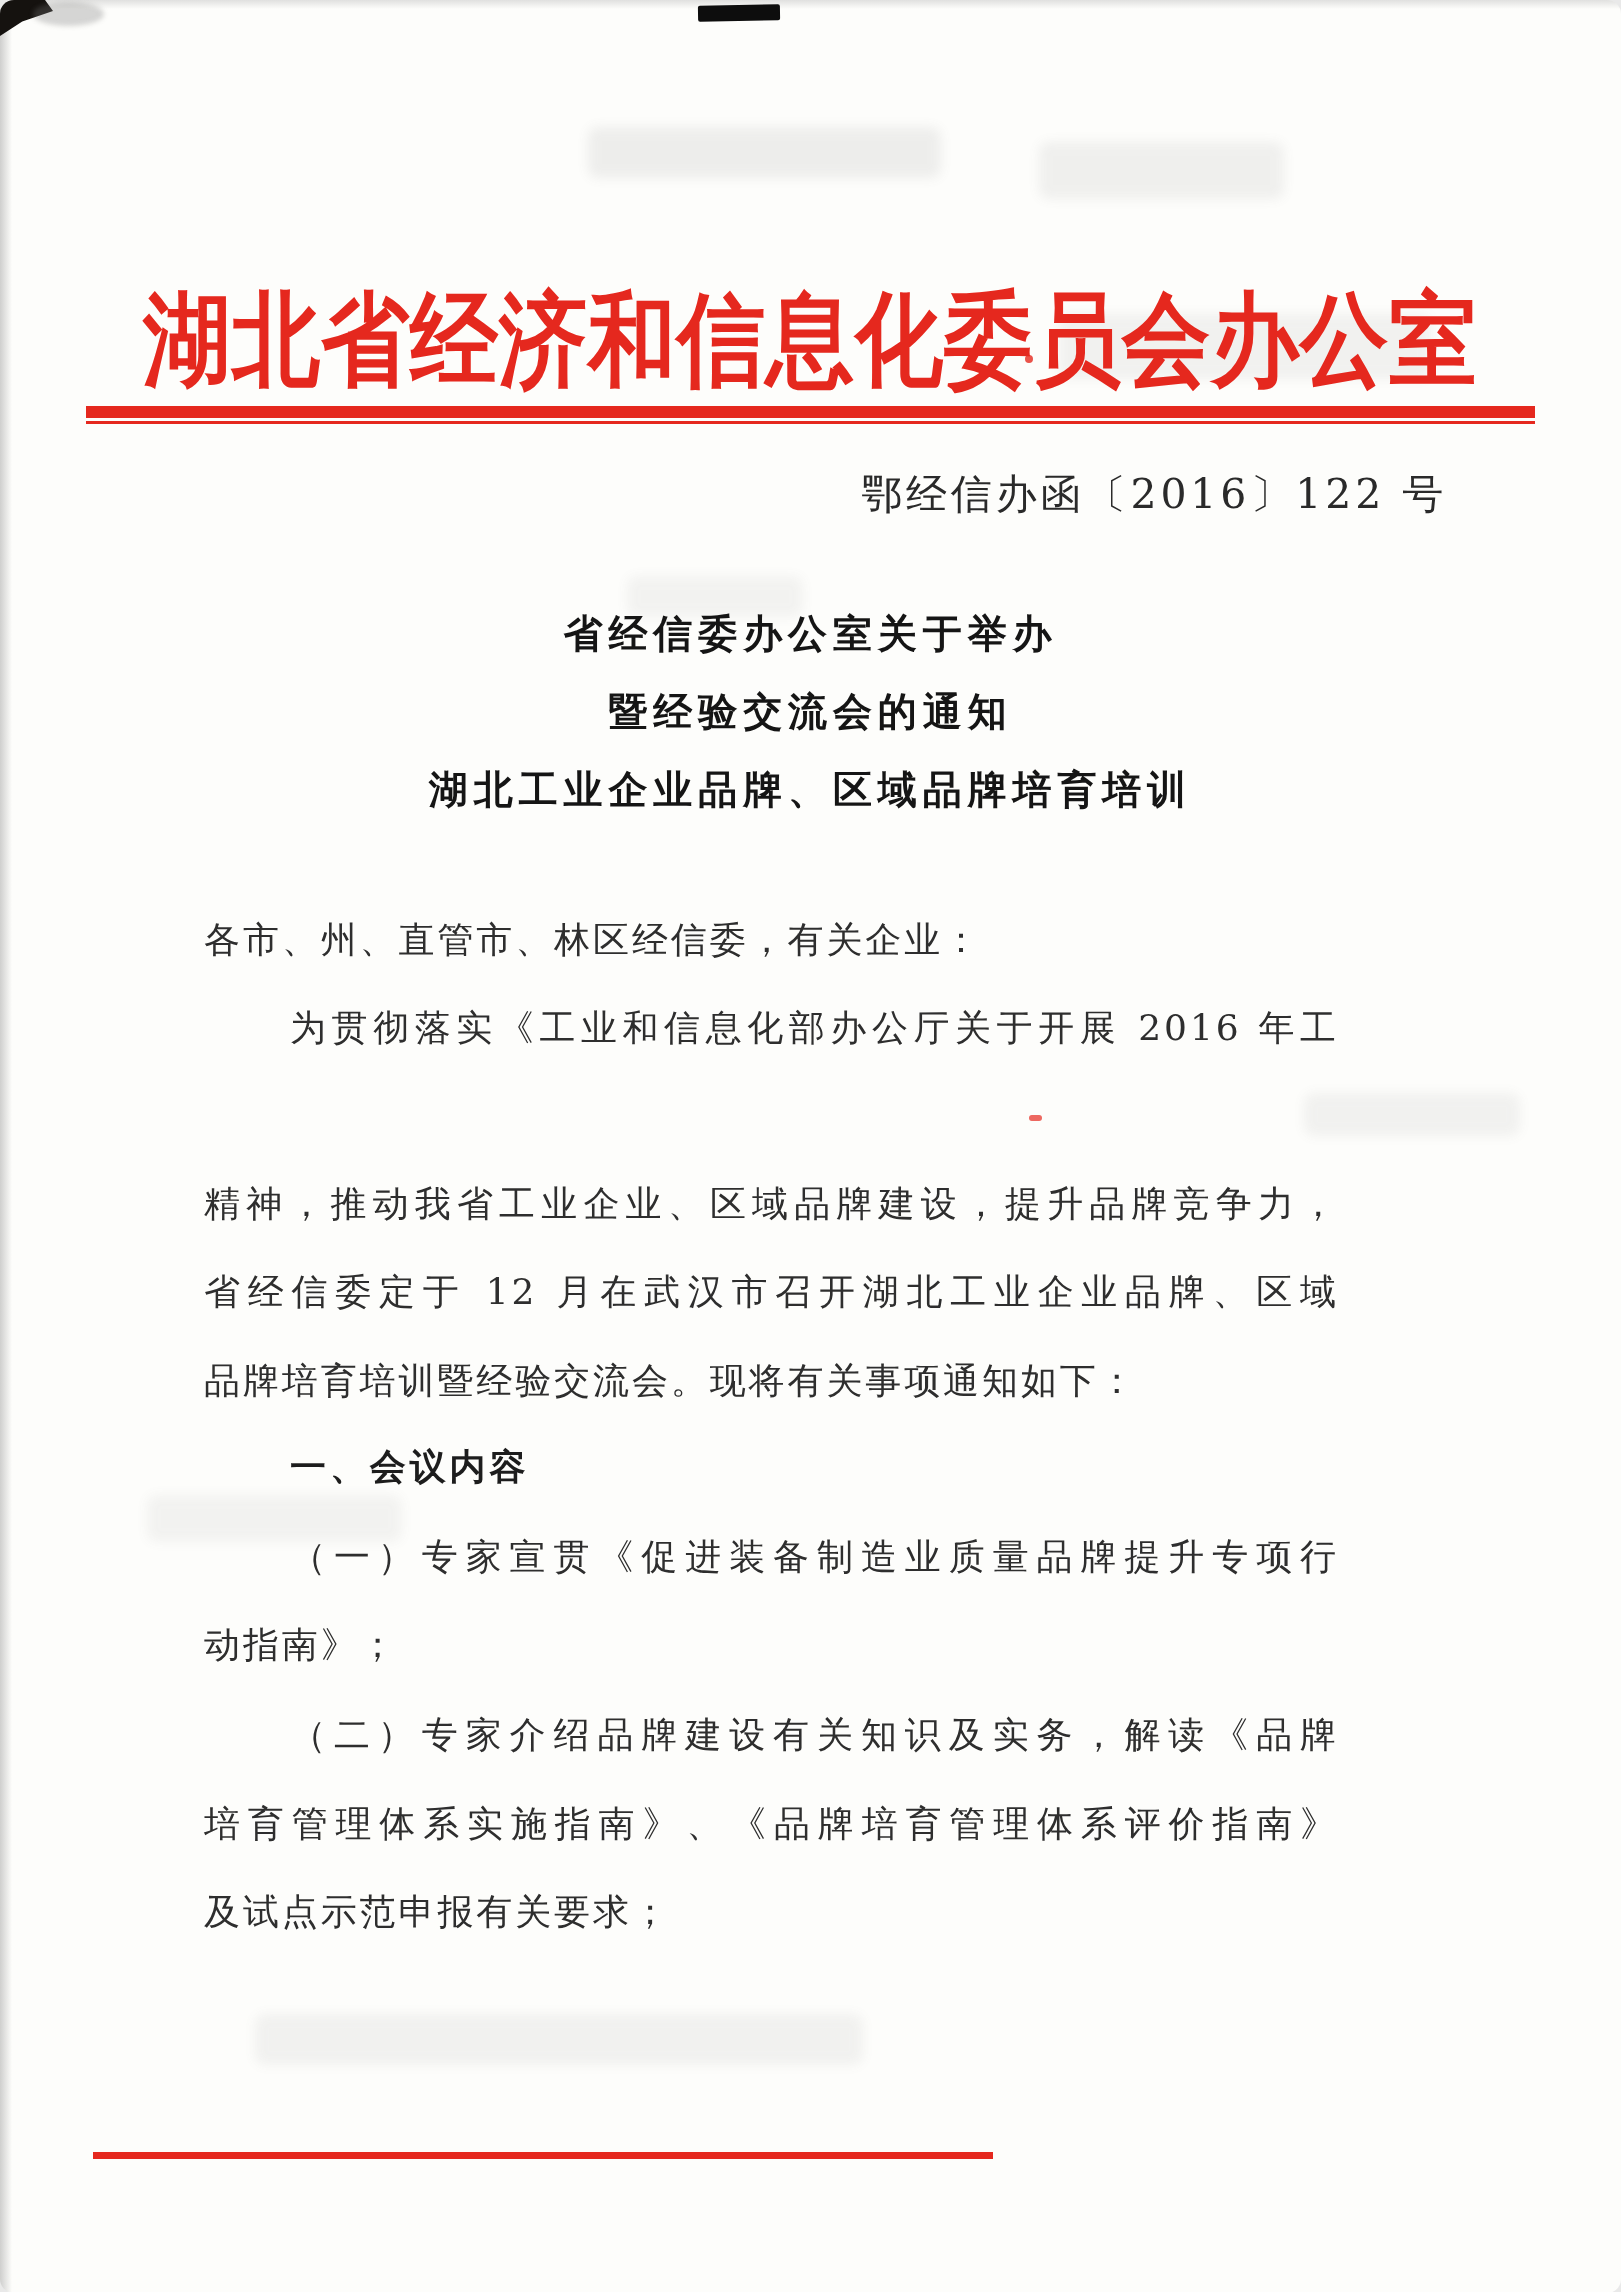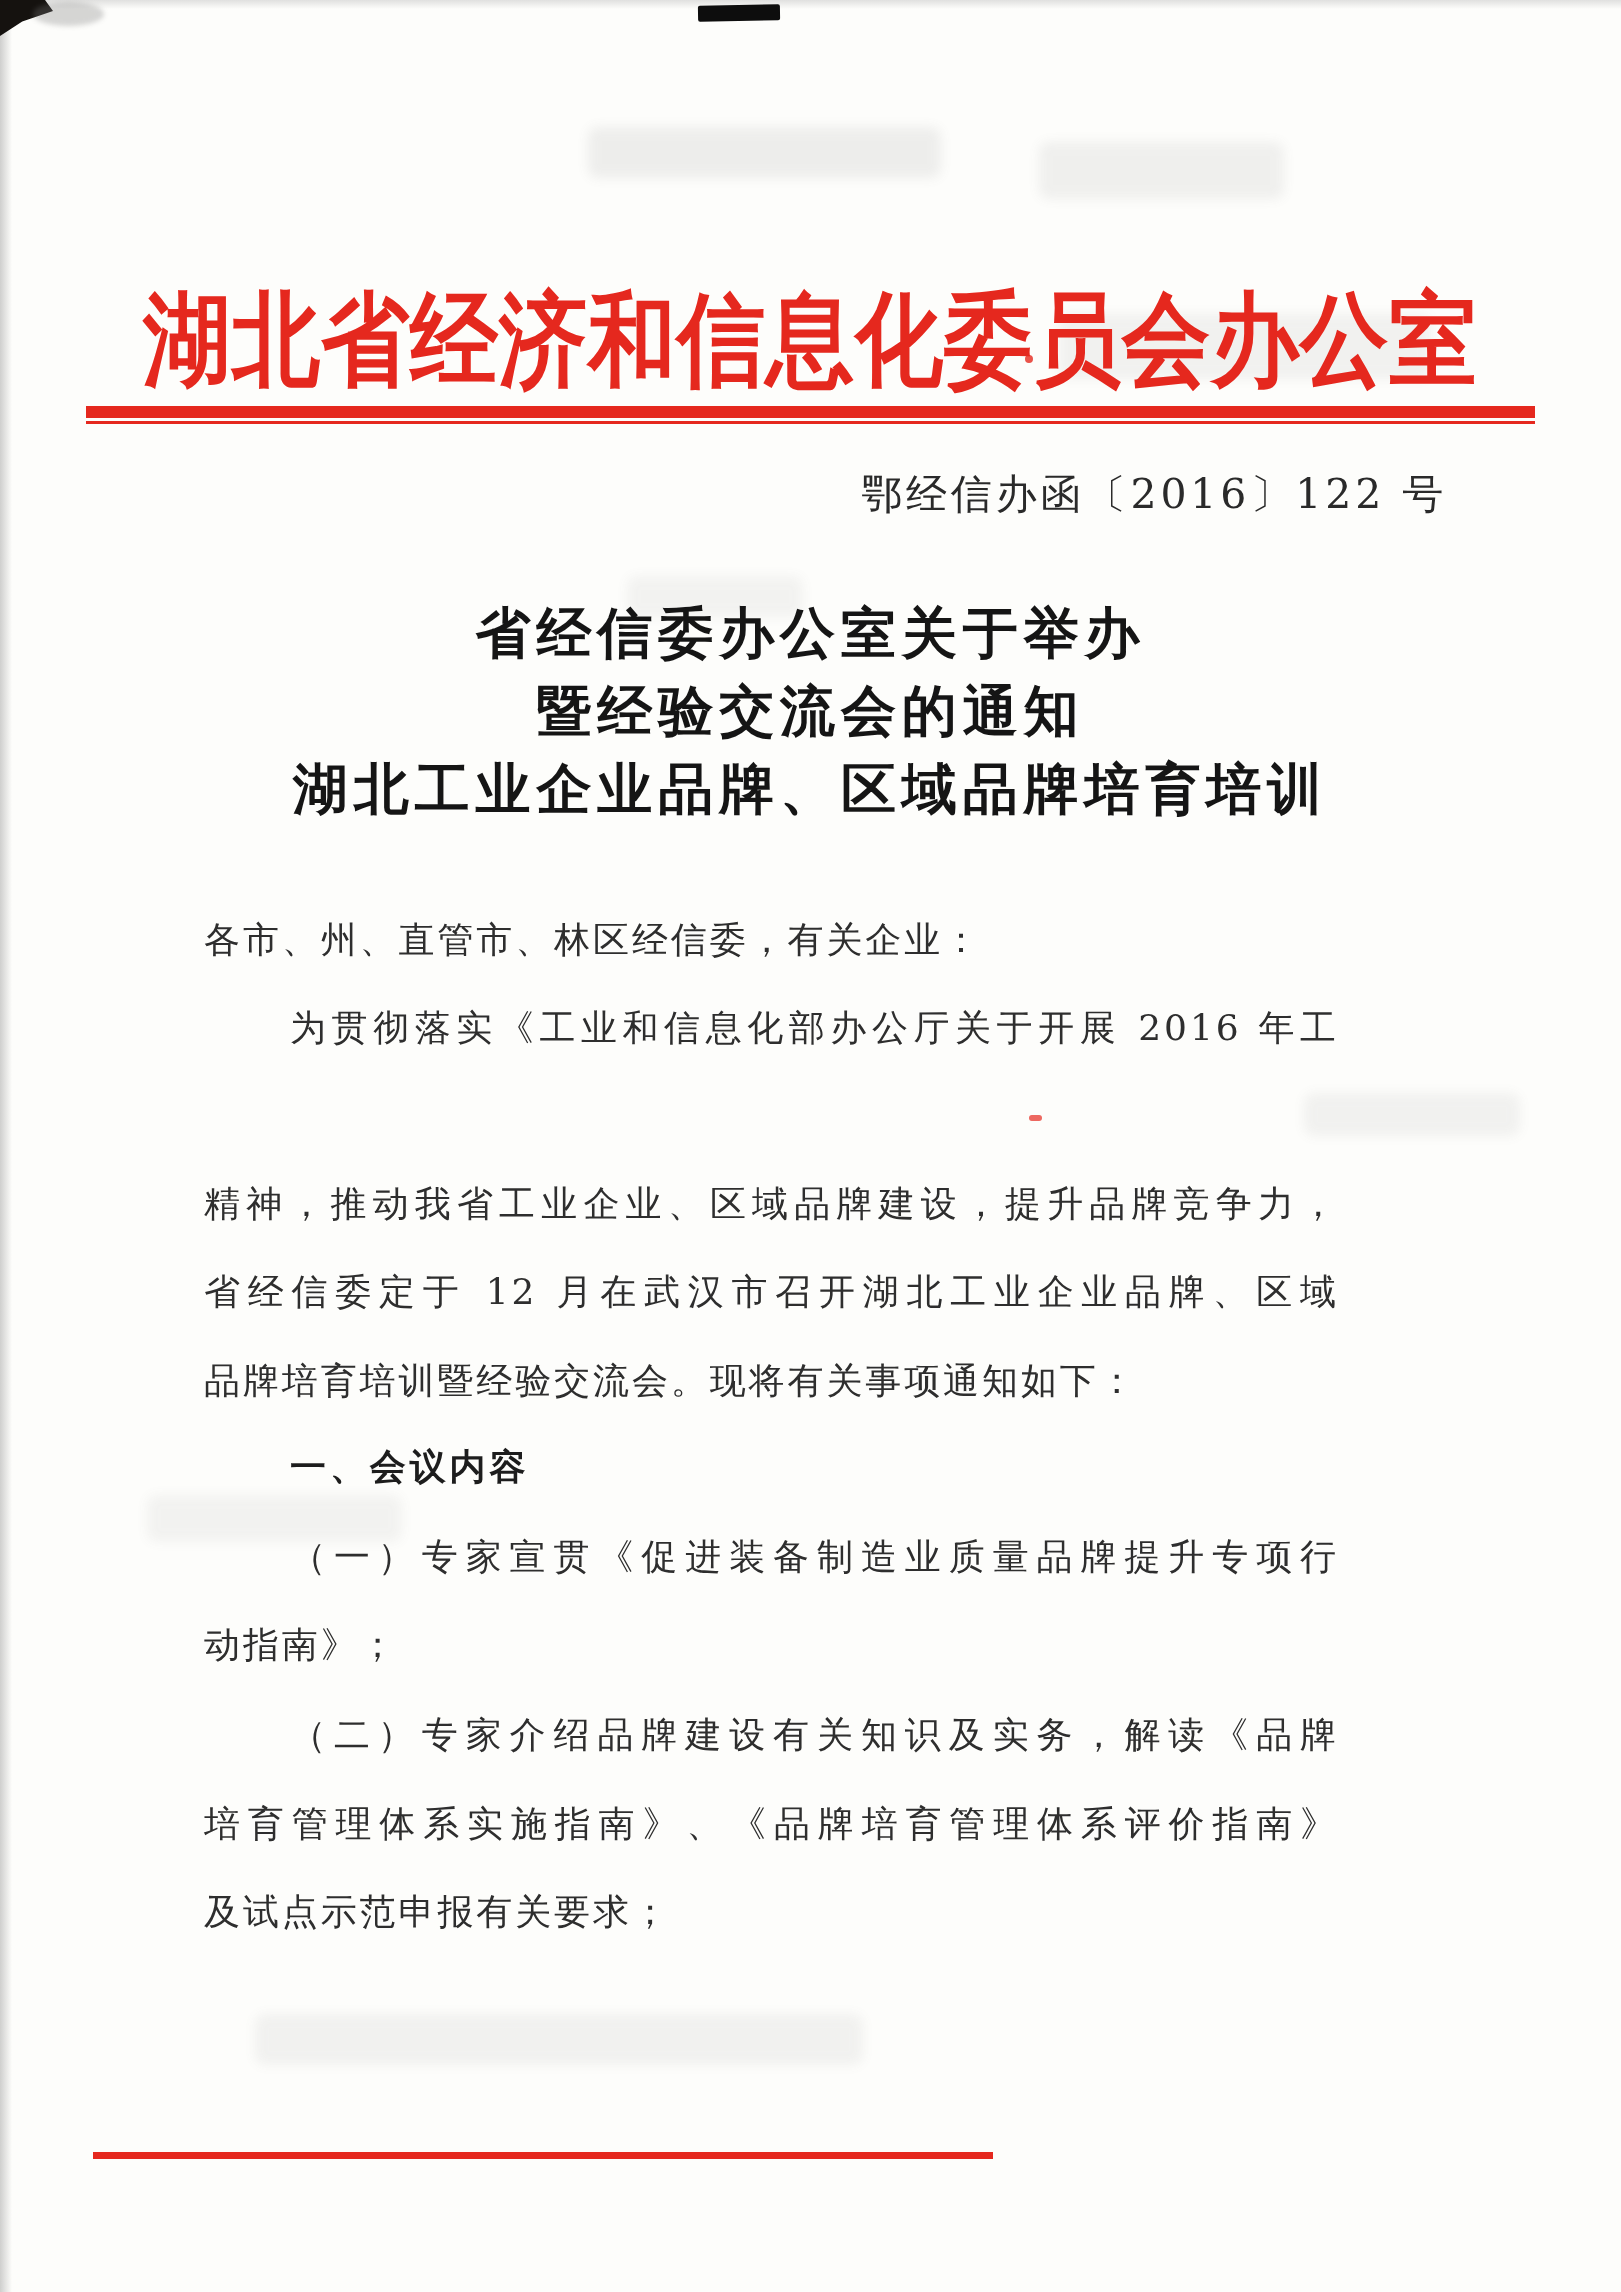--- a/index.html
+++ b/index.html
@@ -4,20 +4,21 @@
 <style>
   html,body{margin:0;padding:0;background:#e9e9e9;}
   .page{
     position:relative;
     width:1621px;height:2293px;
     margin:0 auto;
     background:#fdfdfb;
     overflow:hidden;
     font-family:"DejaVu Serif","Liberation Serif",serif;
     color:#2e2e2e;
+    border-radius:14px;
   }
   
   .edge-left{position:absolute;left:0;top:0;width:11.8px;height:100%;
     background:linear-gradient(to right,rgba(150,150,150,.45),rgba(150,150,150,0));}
   .edge-top{position:absolute;left:0;top:0;width:100%;height:8.8px;
     background:linear-gradient(to bottom,rgba(170,170,170,.35),rgba(170,170,170,0));}
   .corner-blot{position:absolute;left:0;top:0;width:53px;height:39px;background:#15120f;
     clip-path:polygon(0 0,85% 0,100% 28%,42% 55%,0 92%);}
   .corner-shade{position:absolute;left:33px;top:2px;width:71px;height:23.5px;background:#7a7a7a;
     opacity:.3;filter:blur(2.9px);border-radius:50%;}
@@ -50,21 +51,21 @@
   .doc-num{
     position:absolute;left:861px;top:467px;
     font-size:41px;letter-spacing:3.9px;color:#2a2a2a;white-space:nowrap;text-align:center;
   }
   
   .doc-title{
     position:absolute;left:0;top:594px;width:100%;
     text-align:center;color:#151515;
   }
   .doc-title .t-line{
-    font-size:55px;font-weight:700;line-height:78px;letter-spacing:5.9px;white-space:nowrap;
+    font-size:39px;font-weight:700;line-height:78px;letter-spacing:5.9px;white-space:nowrap;
   }
   
   .bline{
     position:absolute;left:204px;width:1135px;
     font-size:36px;line-height:55px;letter-spacing:2.9px;color:#2e2e2e;
     white-space:normal;
   }
   .just{text-align:justify;text-align-last:justify;}
   .ind{padding-left:86px;width:1049px;}
   .heading{

